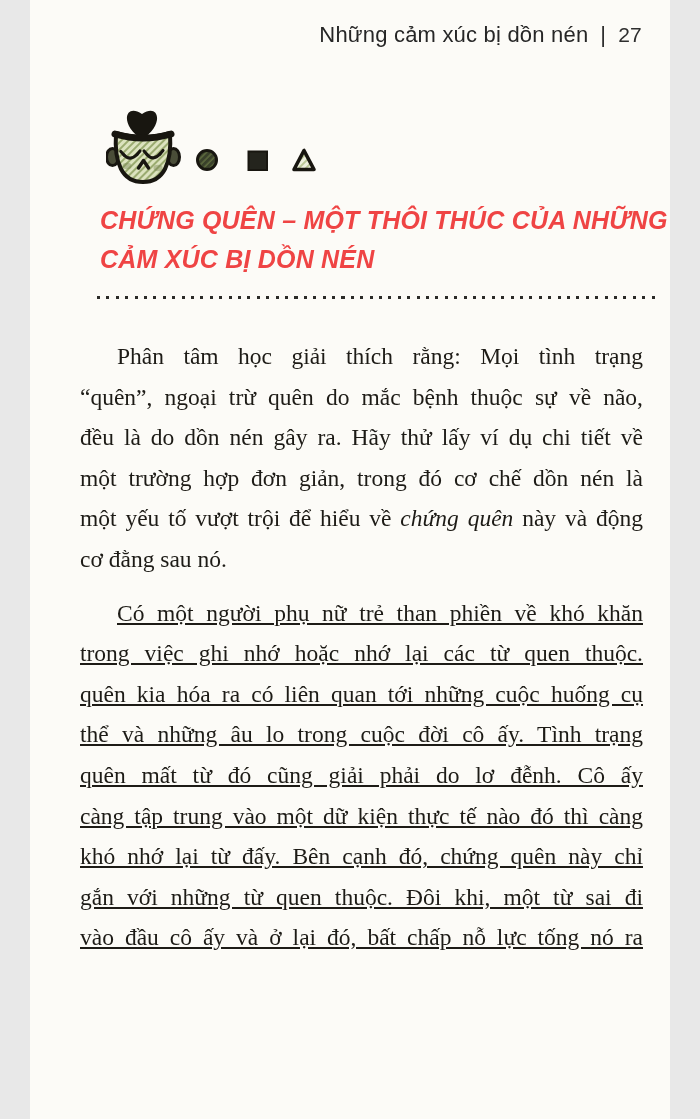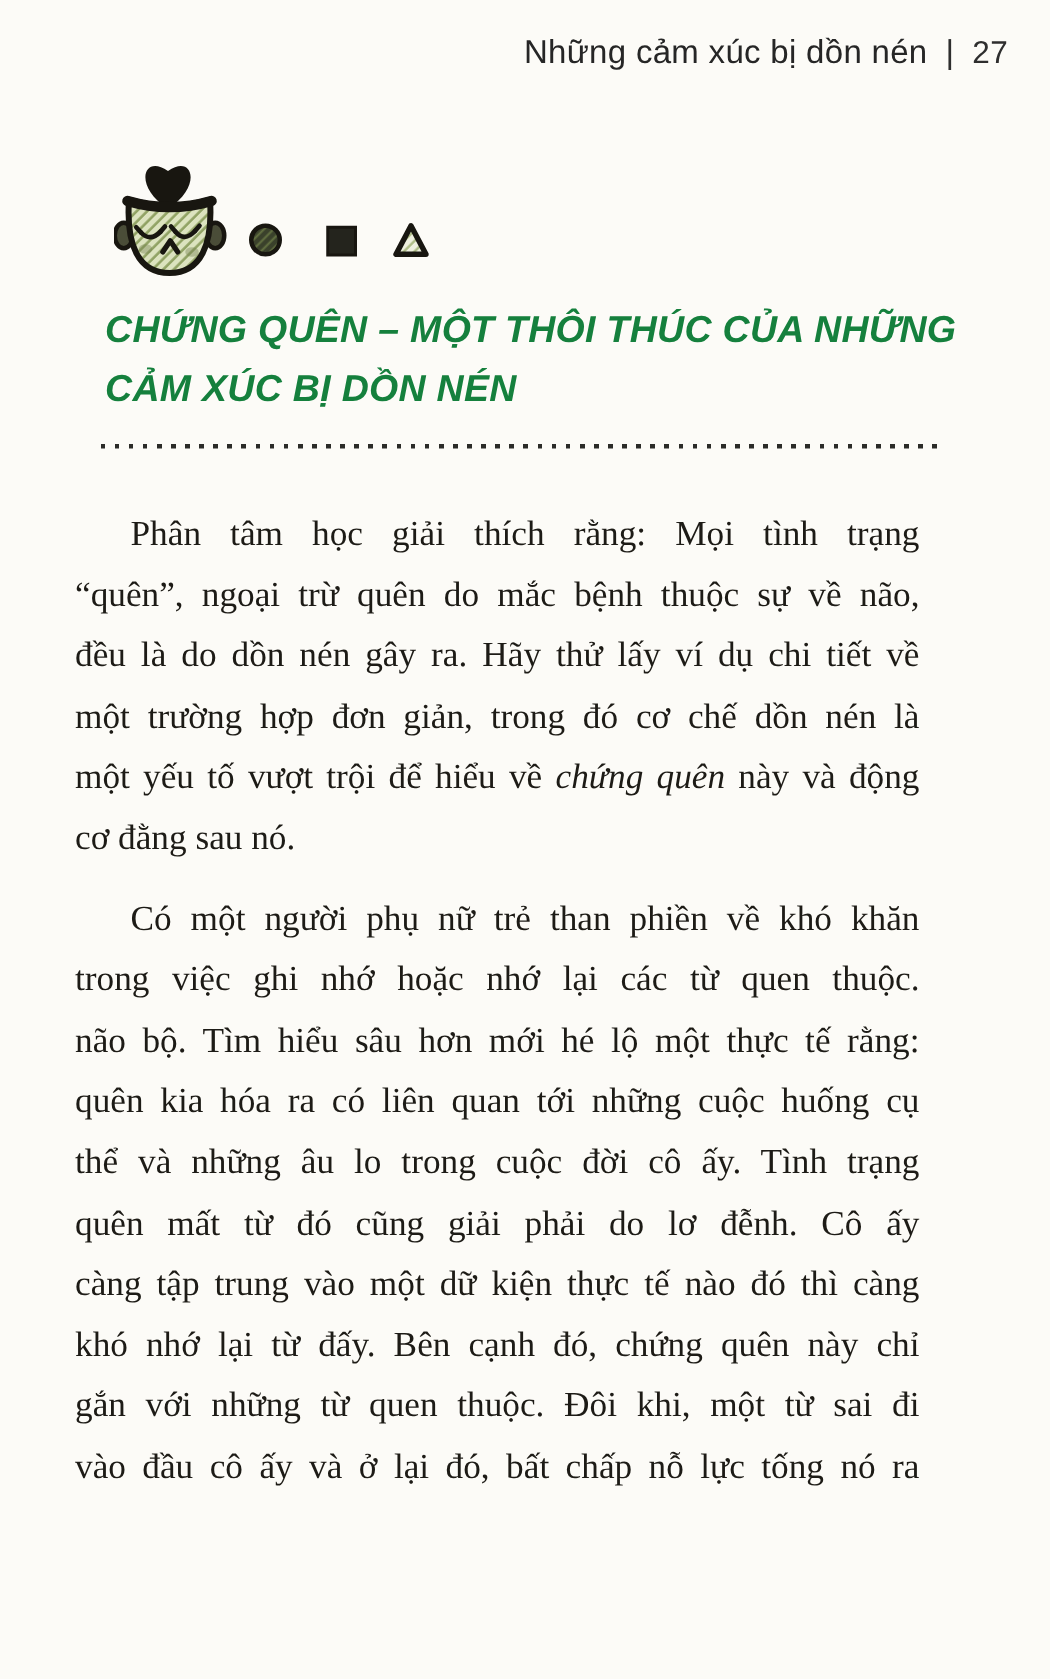--- a/index.html
+++ b/index.html
@@ -1,51 +1,51 @@
 <!DOCTYPE html>
 <html lang="vi"><head>
 <meta charset="utf-8">
 <style>
   html,body{margin:0;padding:0;background:#e8e8e8;}
   .page{
-    position:relative;width:700px;height:1119px;margin:0 auto;
+    position:relative;width:640px;height:1119px;margin:0 auto;
     background:#fcfbf7;overflow:hidden;
     font-family:"Liberation Serif", serif;color:#1c1a15;
   }
   
   .running-header{
     position:absolute;top:22px;right:28px;
     font-family:"Liberation Sans", sans-serif;
     font-size:22px;color:#262626;letter-spacing:.2px;white-space:nowrap;
   }
   .running-header .divider{display:inline-block;padding:0 12px;color:#2e2e2e;font-weight:400;}
   .running-header .pagenum{font-size:21px;color:#2e2e2e;}
   
   .illustration{position:absolute;left:76px;top:104px;width:218px;height:84px;}
   
   .heading{
     position:absolute;left:70px;top:201px;width:575px;
     font-family:"Liberation Sans", sans-serif;
     font-weight:bold;font-style:italic;
-    font-size:25px;line-height:39px;color:#15803d;letter-spacing:.2px;
+    font-size:25px;line-height:39px;color:#ef4444;letter-spacing:.2px;
   }
   
   .dotted{
     position:absolute;left:67px;top:296px;width:563px;height:3.4px;
     background:repeating-linear-gradient(to right,#2b2b28 0 3.1px,transparent 3.1px 9.4px);
   }
   
   .body-text{
     position:absolute;left:50px;top:336px;width:563px;
     font-size:23.5px;line-height:40.6px;color:#1d1b16;
   }
   .line{text-align:justify;text-align-last:justify;}
   .line.indent{text-indent:37px;}
   .line.no-just{text-align-last:left;}
-  .para + .para{margin-top:13px;}
+  .para + .para{margin-top:13px;text-decoration:underline;}
   em{font-style:italic;}
 </style>
 </head>
 <body>
 
 <div class="page">
 
   <div class="running-header">
     <span>Những cảm xúc bị dồn nén</span><span class="divider">|</span><span class="pagenum">27</span>
   </div>
@@ -107,21 +107,20 @@
         <div class="line indent"><span>Phân tâm học giải thích rằng: Mọi tình trạng</span></div>
         <div class="line"><span>“quên”, ngoại trừ quên do mắc bệnh thuộc sự về não,</span></div>
         <div class="line"><span>đều là do dồn nén gây ra. Hãy thử lấy ví dụ chi tiết về</span></div>
         <div class="line"><span>một trường hợp đơn giản, trong đó cơ chế dồn nén là</span></div>
         <div class="line"><span>một yếu tố vượt trội để hiểu về </span><em>chứng quên</em><span> này và động</span></div>
         <div class="line no-just"><span>cơ đằng sau nó.</span></div>
       </div>
       <div class="para">
         <div class="line indent"><span>Có một người phụ nữ trẻ than phiền về khó khăn</span></div>
         <div class="line"><span>trong việc ghi nhớ hoặc nhớ lại các từ quen thuộc.</span></div>
-        <div class="line"><span>não bộ. Tìm hiểu sâu hơn mới hé lộ một thực tế rằng:</span></div>
         <div class="line"><span>quên kia hóa ra có liên quan tới những cuộc huống cụ</span></div>
         <div class="line"><span>thể và những âu lo trong cuộc đời cô ấy. Tình trạng</span></div>
         <div class="line"><span>quên mất từ đó cũng giải phải do lơ đễnh. Cô ấy</span></div>
         <div class="line"><span>càng tập trung vào một dữ kiện thực tế nào đó thì càng</span></div>
         <div class="line"><span>khó nhớ lại từ đấy. Bên cạnh đó, chứng quên này chỉ</span></div>
         <div class="line"><span>gắn với những từ quen thuộc. Đôi khi, một từ sai đi</span></div>
         <div class="line"><span>vào đầu cô ấy và ở lại đó, bất chấp nỗ lực tống nó ra</span></div>
       </div>
     </div>
 

